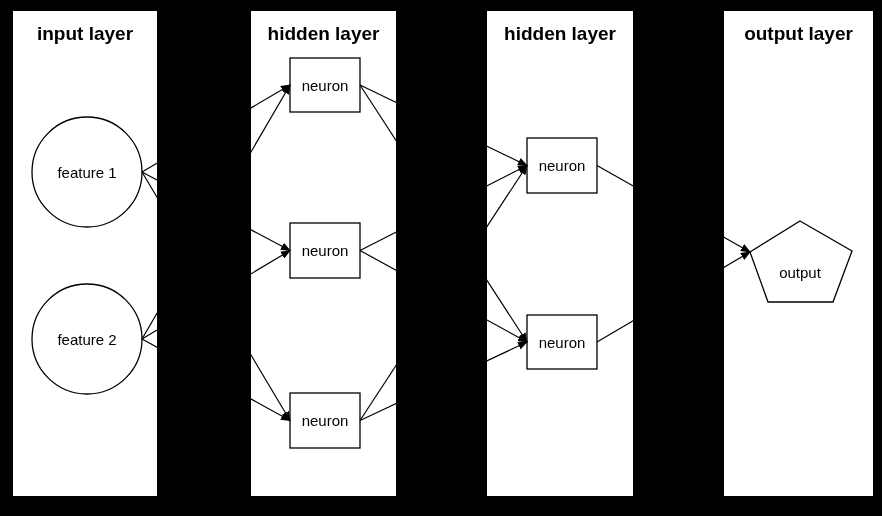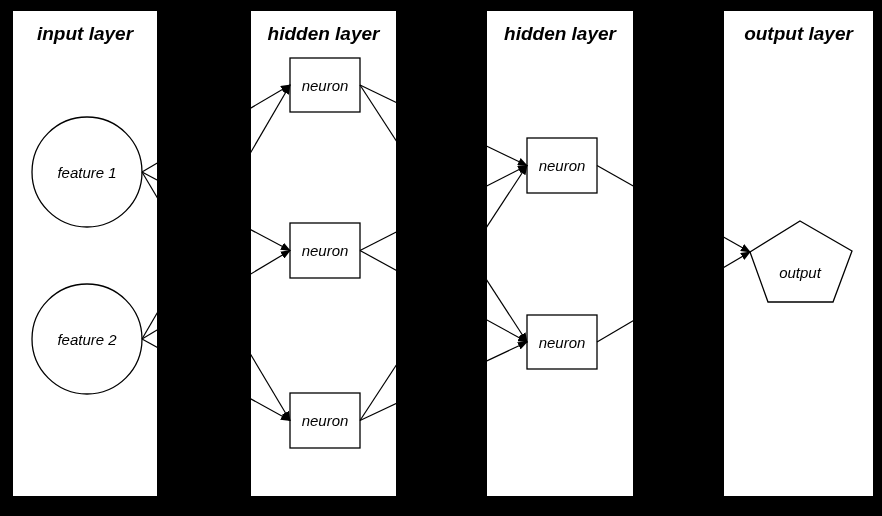--- a/index.html
+++ b/index.html
@@ -8,21 +8,20 @@
     background: #000000;
     width: 882px;
     height: 516px;
     overflow: hidden;
   }
   #canvas {
     position: relative;
     width: 882px;
     height: 516px;
     background: #000000;
-    font-style: italic;
   }
   svg text {
     font-family: "Liberation Sans", "DejaVu Sans", sans-serif;
     fill: #000000;
   }
   svg text.panel-title {
     font-size: 19px;
     font-weight: bold;
   }
   svg text.node-label {

